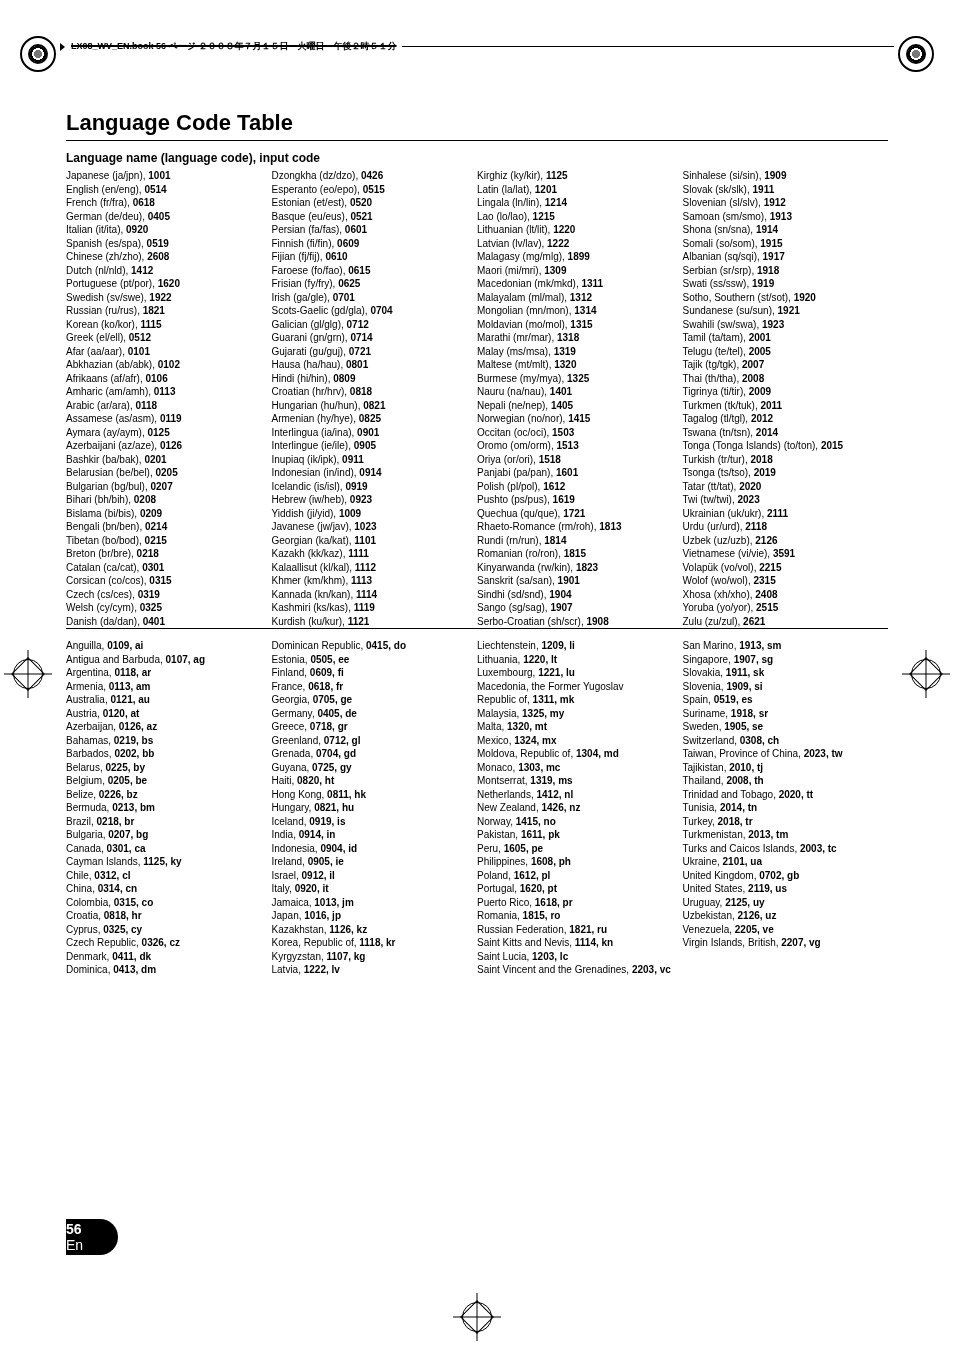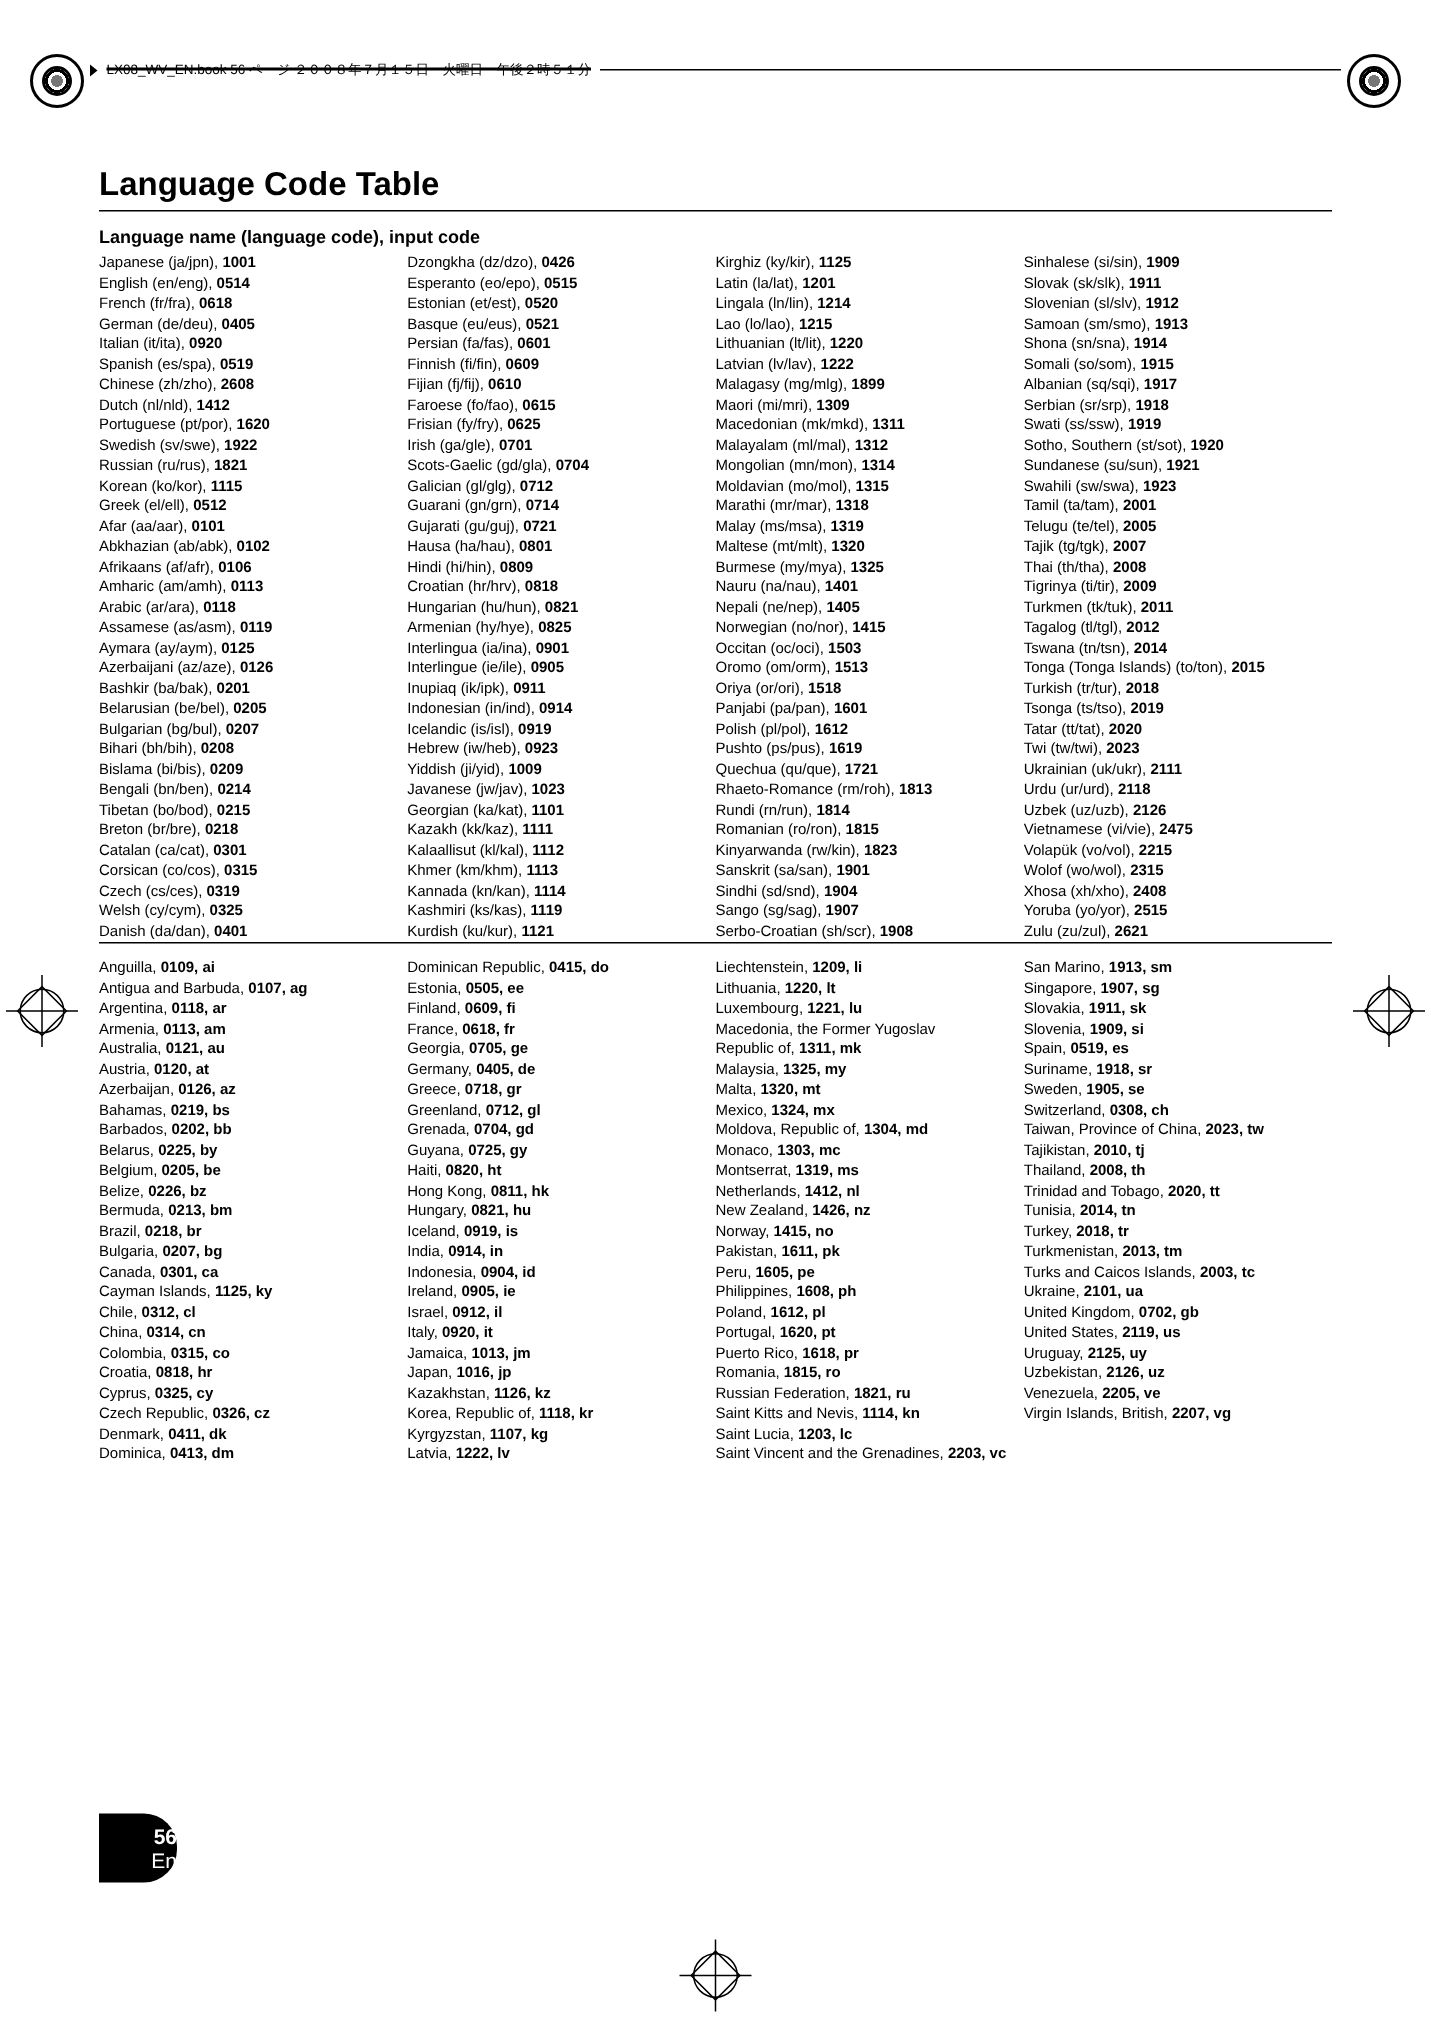--- a/index.html
+++ b/index.html
@@ -47,30 +47,31 @@
   }
   .section-hr { border:none; border-top:1px solid #000; margin:0 0 10px 0; }
   .list-heading {
     font-size:12px; font-weight:700; margin:6px 0 4px 0;
   }
   .cols { display:flex; font-size:10px; line-height:1.35; }
   .col { flex:1 1 0; white-space:nowrap; }
   b { font-weight:700; }
   .page-badge {
     position:absolute; bottom:6px; left:0;
-    width:52px; height:46px; background:#000; color:#fff;
+    width:52px; height:36px; background:#000; color:#fff;
     border-top-right-radius:22px; border-bottom-right-radius:22px;
-    display:flex; flex-direction:column; align-items:flex-end; justify-content:center;
+    display:flex; flex-direction:column; align-items:flex-start; justify-content:center;
     font-size:14px; font-weight:700; line-height:1;
   }
   .page-badge .sub { font-size:14px; font-weight:400; margin-top:2px; }
   .header-line {
     position:absolute; top:40px; left:60px; right:60px;
     display:flex; align-items:center; font-size:9px; color:#000;
     gap:6px;
+    font-weight:bold;
   }
   .header-line .rule { flex:1; border-top:1px solid #000; height:0; }
   .header-line .dot { width:0;height:0;border-left:5px solid #000;border-top:4px solid transparent;border-bottom:4px solid transparent; }
   .strike { text-decoration:line-through; text-decoration-thickness:1.5px; }
 </style>
 </head>
 <body>
 
 <div class="reg tl">
     <div class="outer"></div>
@@ -236,21 +237,21 @@
         <div>Tagalog (tl/tgl), <b>2012</b></div>
         <div>Tswana (tn/tsn), <b>2014</b></div>
         <div>Tonga (Tonga Islands) (to/ton), <b>2015</b></div>
         <div>Turkish (tr/tur), <b>2018</b></div>
         <div>Tsonga (ts/tso), <b>2019</b></div>
         <div>Tatar (tt/tat), <b>2020</b></div>
         <div>Twi (tw/twi), <b>2023</b></div>
         <div>Ukrainian (uk/ukr), <b>2111</b></div>
         <div>Urdu (ur/urd), <b>2118</b></div>
         <div>Uzbek (uz/uzb), <b>2126</b></div>
-        <div>Vietnamese (vi/vie), <b>2475</b></div>
+        <div>Vietnamese (vi/vie), <b>3591</b></div>
         <div>Volapük (vo/vol), <b>2215</b></div>
         <div>Wolof (wo/wol), <b>2315</b></div>
         <div>Xhosa (xh/xho), <b>2408</b></div>
         <div>Yoruba (yo/yor), <b>2515</b></div>
         <div>Zulu (zu/zul), <b>2621</b></div>
       </div>
     </div>
 
   <hr class="section-hr">
   <div class="cols" id="country-cols">

